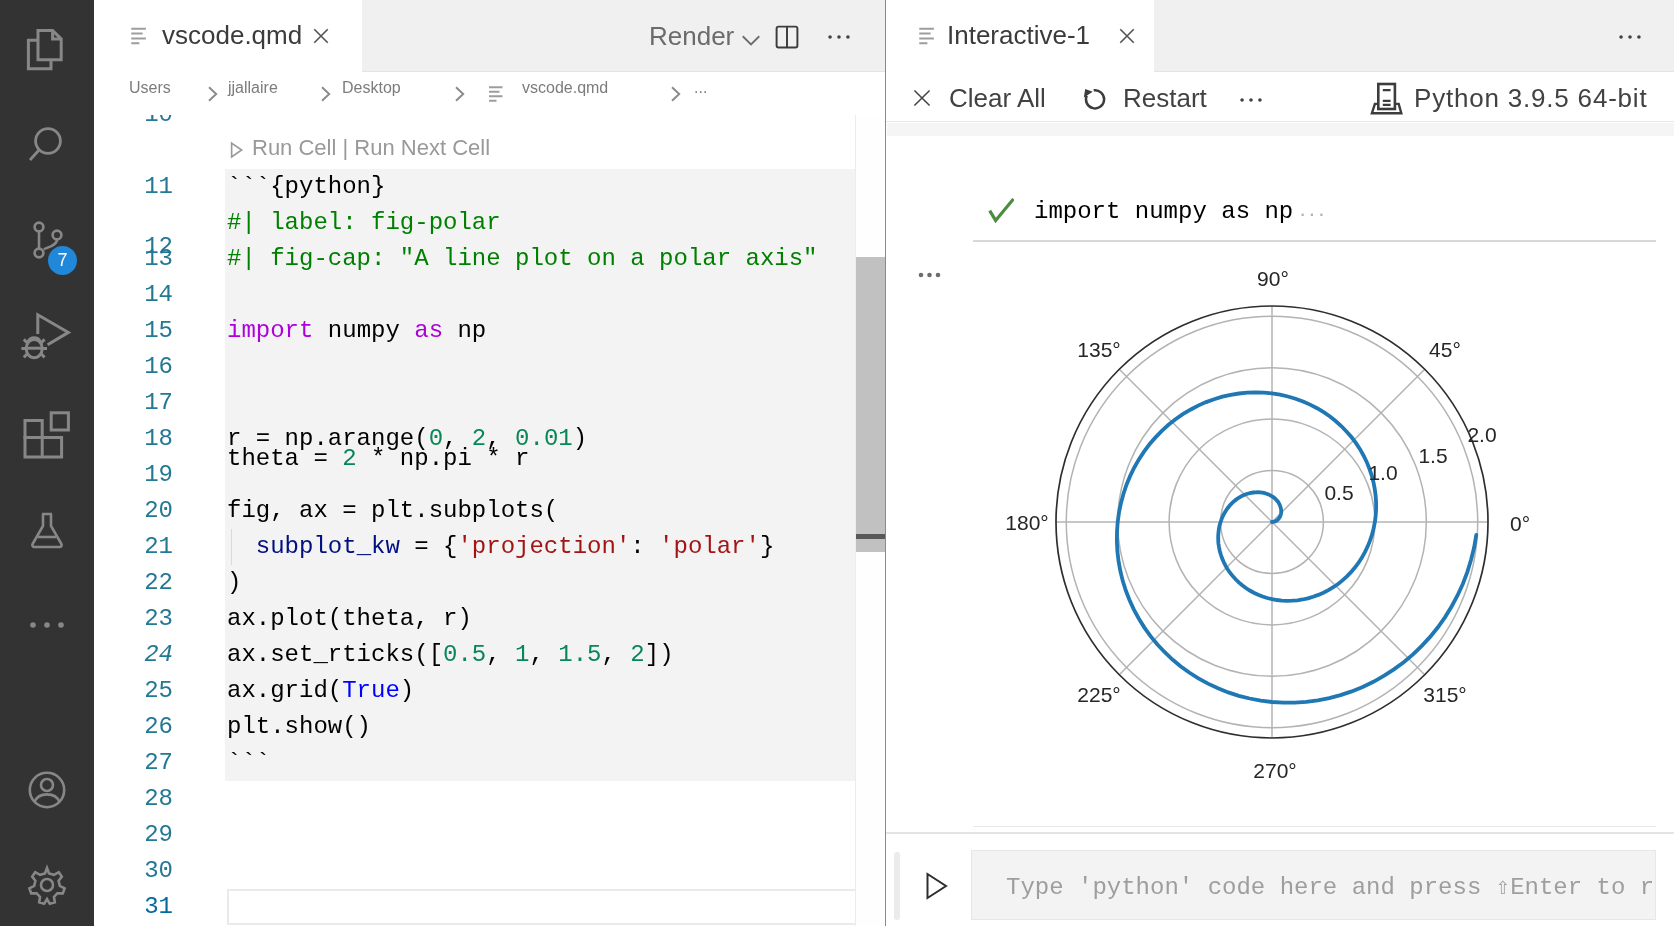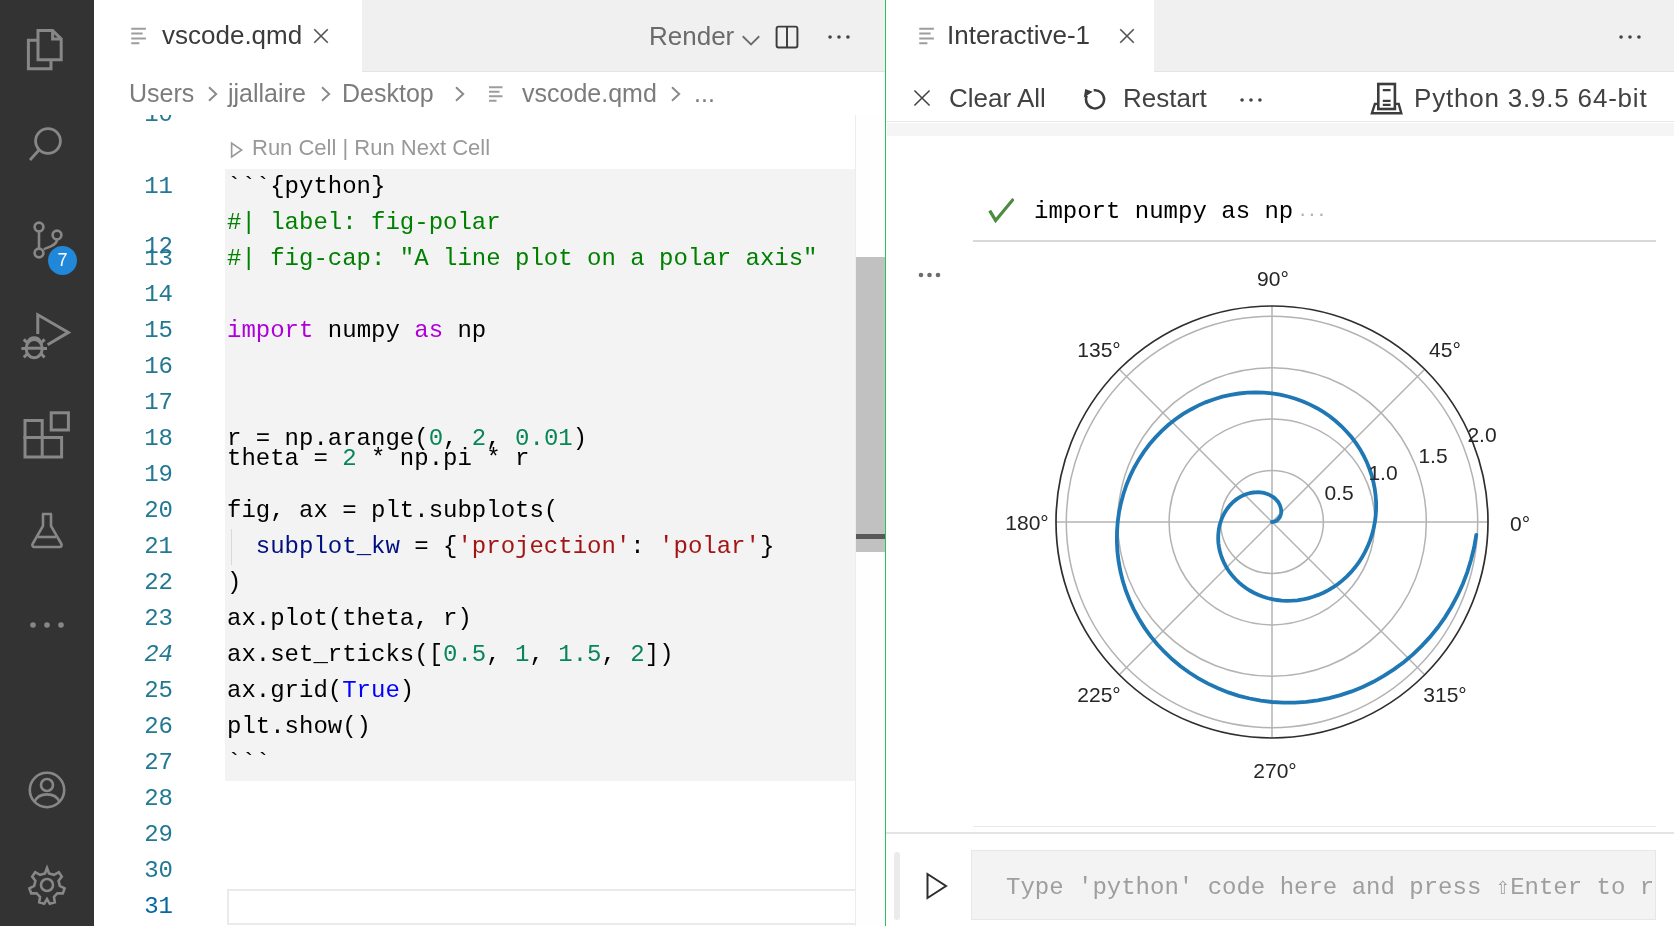--- a/index.html
+++ b/index.html
@@ -11,21 +11,21 @@
 
 #actbar { left:0; top:0; width:94px; height:926px; background:#333333; }
 #actbar svg { position:absolute; left:23px; }
 
 
 #egroup { left:94px; top:0; width:791px; height:926px; background:#fff; }
 #tabs1 { position:absolute; left:0; top:0; width:791px; height:72px; background:#f0f0f0; border-bottom:1px solid #e4e4e4;}
 .tab { position:absolute; top:0; height:73px; background:#fff; }
 .tablabel { font-size:26px; color:#3b3b3b; }
 #bread { position:absolute; left:0; top:73px; width:791px; height:42px; background:#fff;
-  font-size:25px; color:#7c7c7c; }
+  font-size:16px; color:#7c7c7c; }
 #editor { position:absolute; left:0; top:115px; width:791px; height:811px; background:#fff; overflow:hidden;}
 .lnum { position:absolute; width:79px; text-align:right; font-family:"Liberation Mono",monospace;
   font-size:24px; line-height:36px; color:#237893; }
 .crow { position:absolute; left:133px; font-family:"Liberation Mono",monospace;
   font-size:24px; line-height:36px; color:#000; white-space:pre; }
 .cellbg { position:absolute; left:131px; width:630px; background:#f3f3f3; }
 .kw { color:#af00db; } .num { color:#098658; } .cmt { color:#008000; }
 .str { color:#a31515; } .var { color:#001080; } .blu { color:#0000ff; }
 
 

